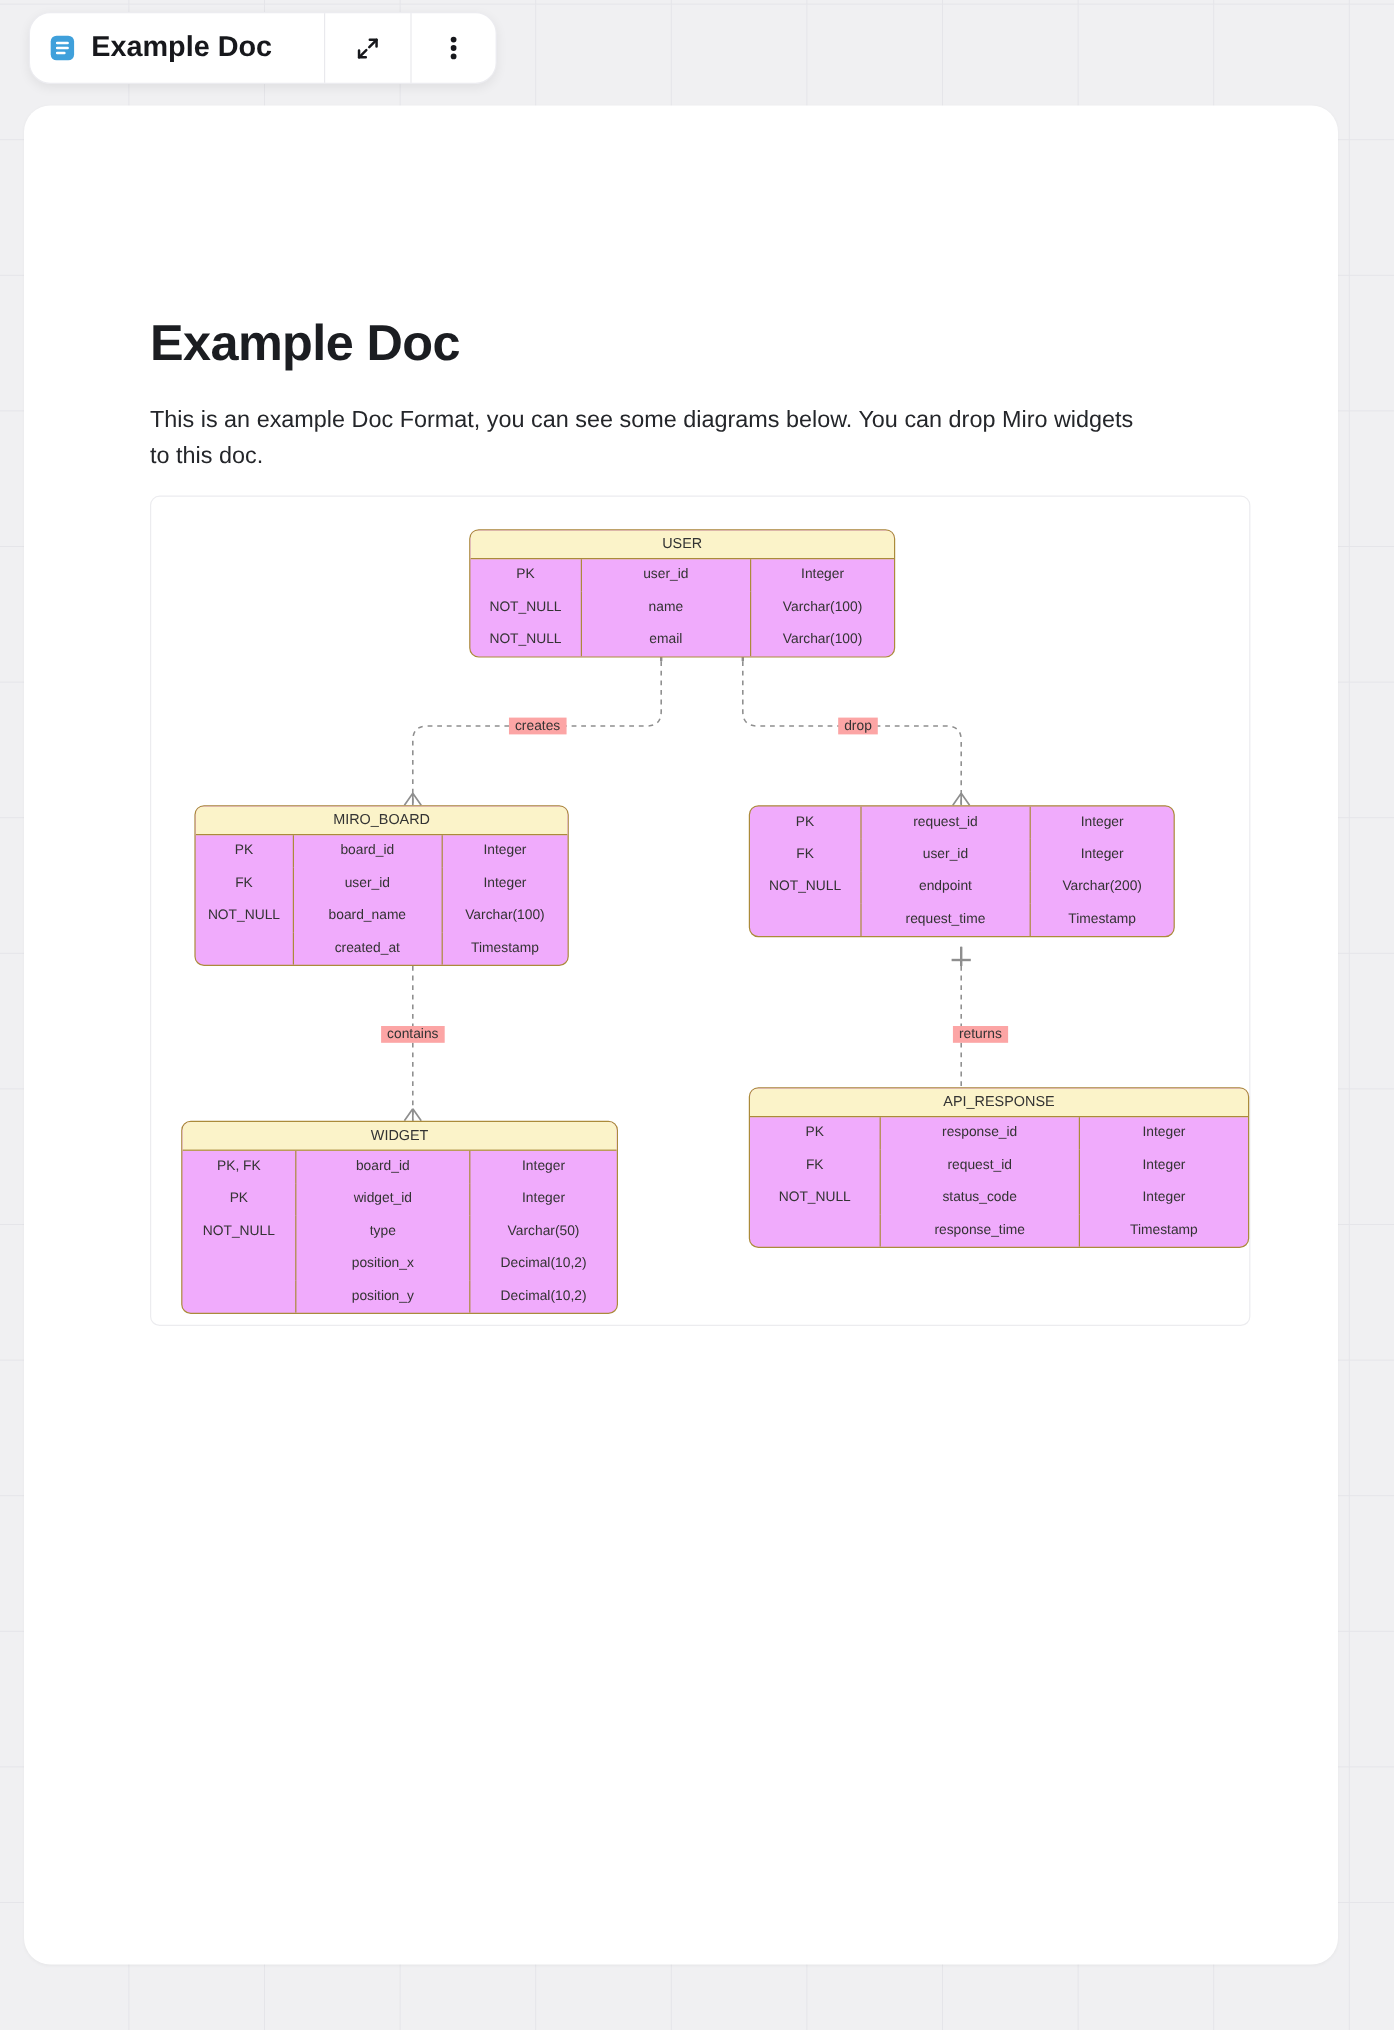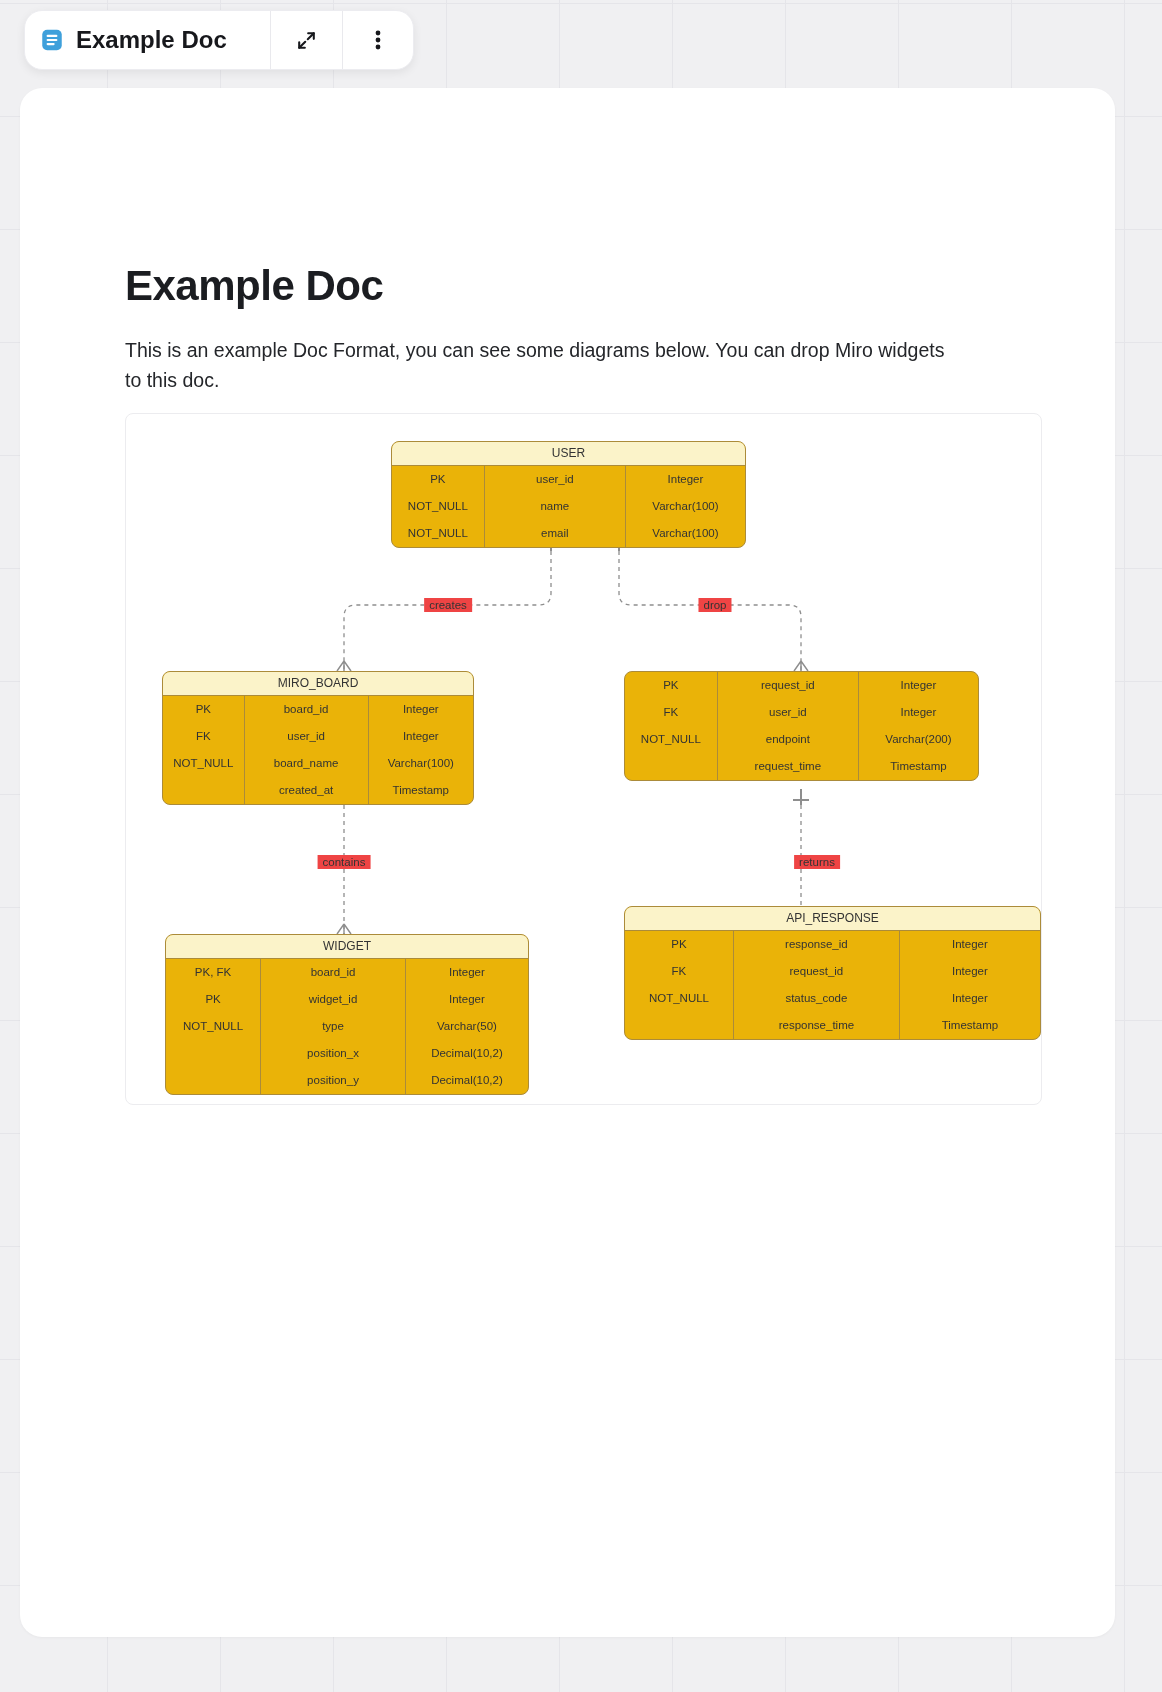--- a/index.html
+++ b/index.html
@@ -49,40 +49,40 @@
 
   
   .diagram-panel{
     position:absolute;left:105px;top:325px;width:915px;height:690px;
     border:1px solid #ececef;border-radius:8px;background:#fff;
     box-sizing:content-box;
   }
   .diagram-panel svg{position:absolute;left:0;top:0;}
 
   .er-table{
-    position:absolute;background:#eab308;
+    position:absolute;background:#f0abfc;
     border:1px solid var(--er-border,#ab8b3a);border-radius:8px;overflow:hidden;
     box-sizing:border-box;
   }
   .er-title{
     background:var(--er-header,#fbf3c9);
     border-bottom:1px solid var(--er-border,#ab8b3a);
     font-size:12px;color:var(--er-text,#333);text-align:center;padding:5px 2px;
     line-height:13px;
   }
   .er-row{display:grid;grid-template-columns:26% 40% 34%;}
   .er-cell{
     font-size:11.5px;line-height:13px;min-height:13px;color:var(--er-text,#333);
     text-align:center;padding:7px 2px;white-space:nowrap;
   }
   .er-cell.attr,.er-cell.type{border-left:1px solid var(--er-border,#ab8b3a);}
 
   .rel-label{
     position:absolute;transform:translate(-50%,-50%);
-    background:#ef4444;font-size:11.5px;color:#333;padding:1px 5px;white-space:nowrap;
+    background:#fca5a5;font-size:11.5px;color:#333;padding:1px 5px;white-space:nowrap;
   }
 </style>
 </head>
 <body>
 
 <div style="position:absolute;inset:0;"></div>
 
 <div class="toolbar">
   <div class="tb-main">
     <span style="display:flex;">
@@ -205,21 +205,21 @@
           <div class="er-cell keys">NOT_NULL</div>
           <div class="er-cell attr">endpoint</div>
           <div class="er-cell type">Varchar(200)</div>
         </div>
         <div class="er-row">
           <div class="er-cell keys"></div>
           <div class="er-cell attr">request_time</div>
           <div class="er-cell type">Timestamp</div>
         </div>
       </div>
-      <div class="er-table" style="left: 39px; top: 520px; width: 364px;">
+      <div class="er-table" style="left: 25px; top: 520px; width: 364px;">
         <div class="er-title">WIDGET</div>
         <div class="er-row">
           <div class="er-cell keys">PK, FK</div>
           <div class="er-cell attr">board_id</div>
           <div class="er-cell type">Integer</div>
         </div>
         <div class="er-row">
           <div class="er-cell keys">PK</div>
           <div class="er-cell attr">widget_id</div>
           <div class="er-cell type">Integer</div>

